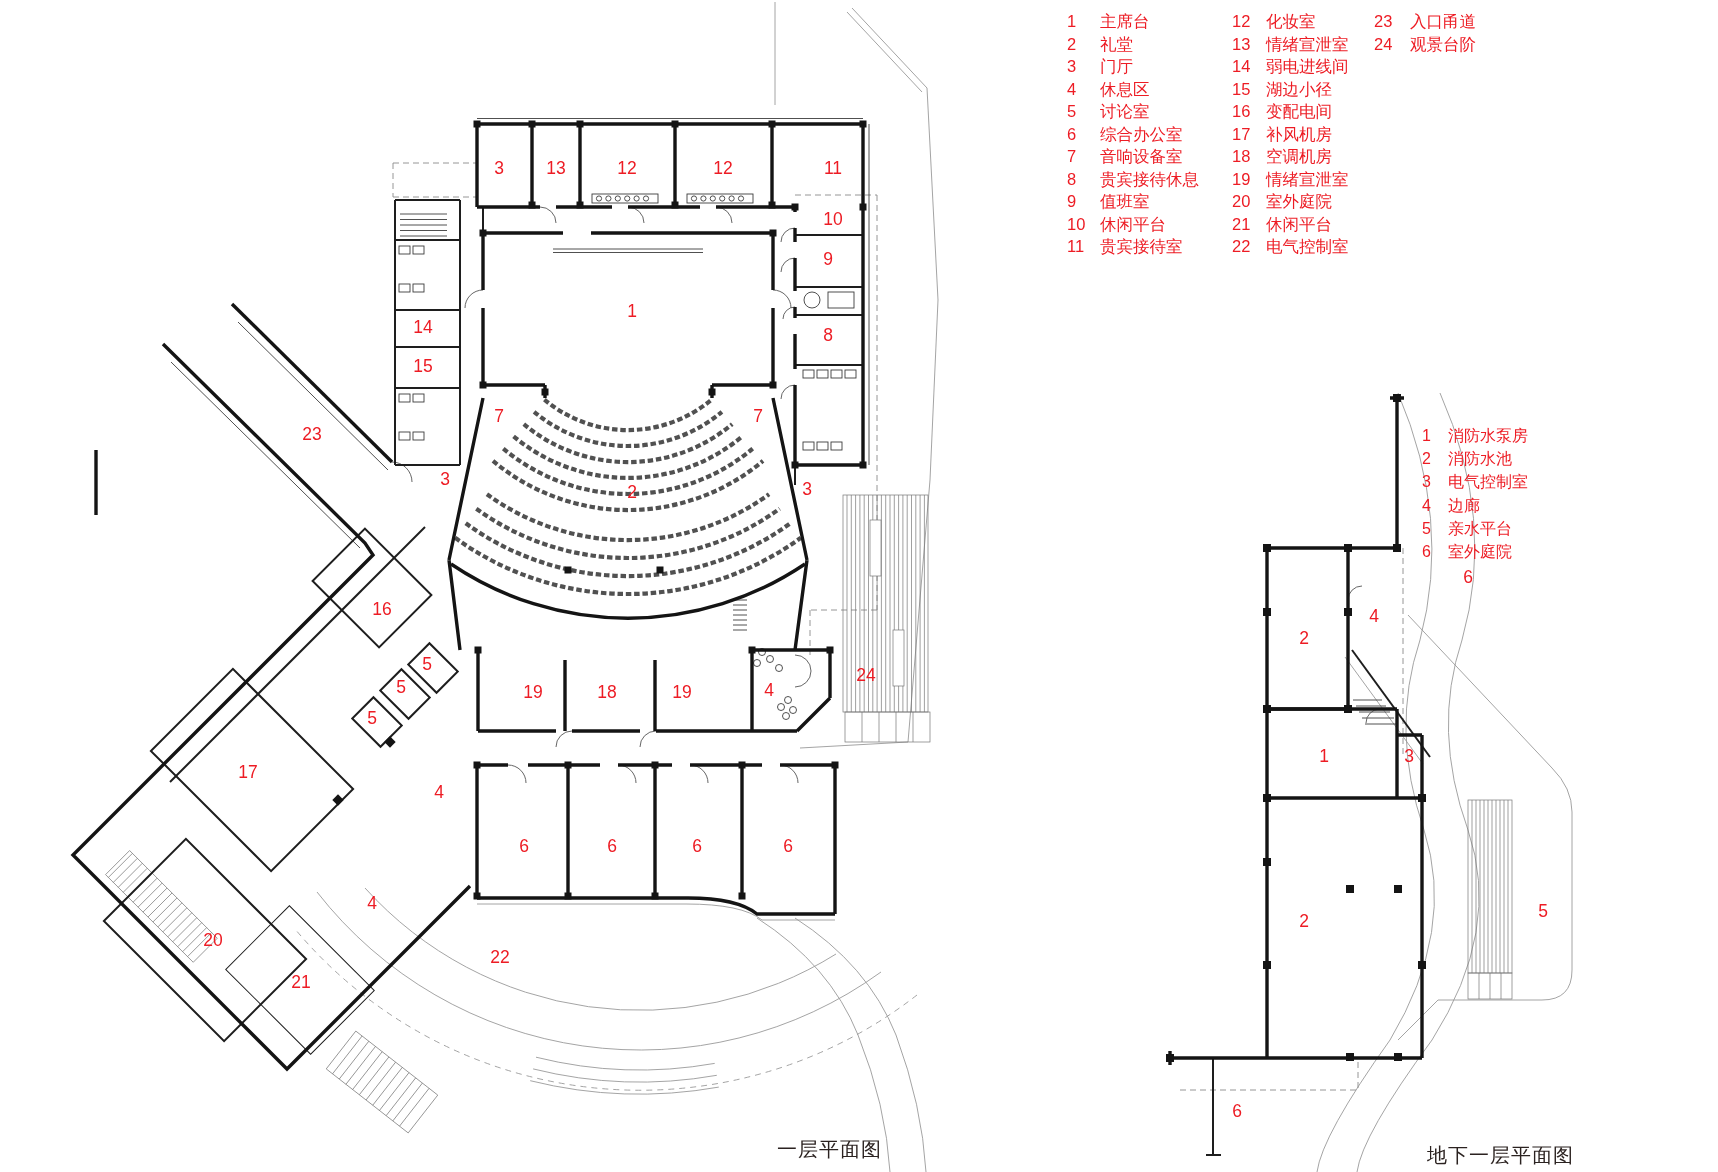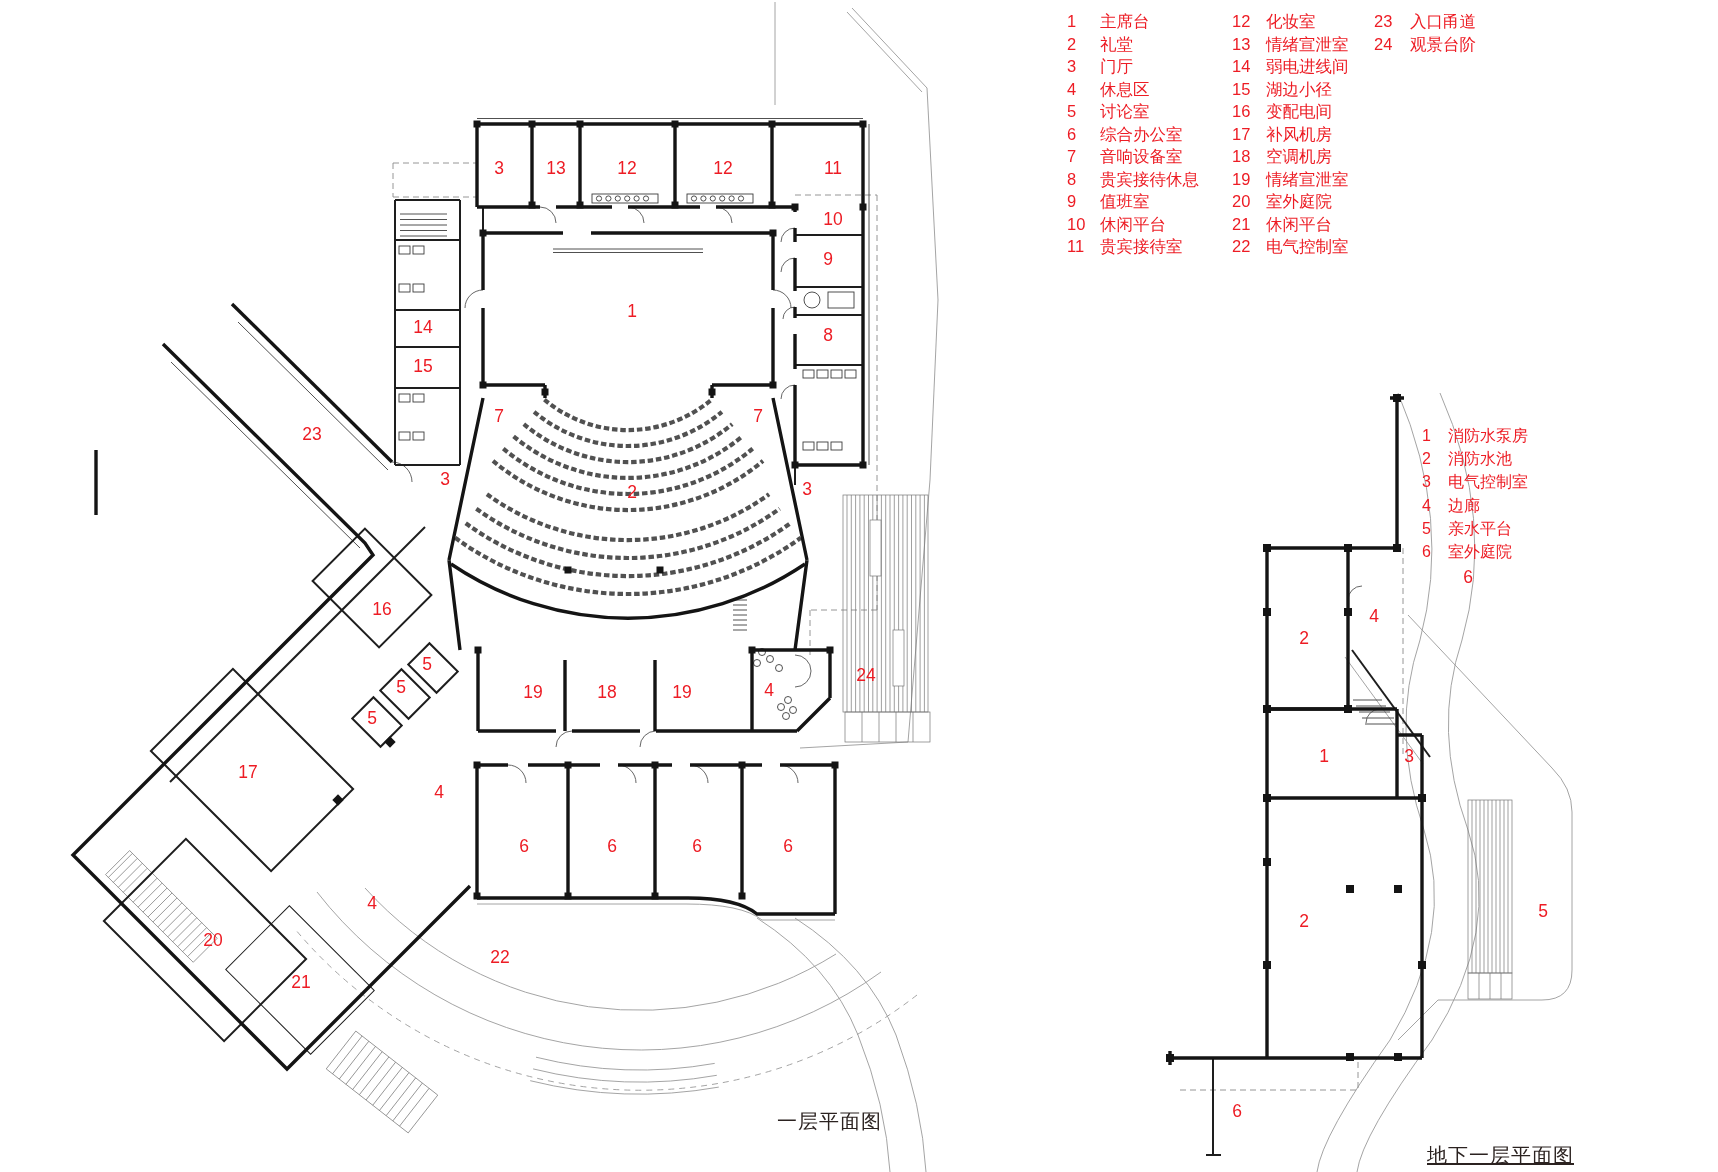--- a/index.html
+++ b/index.html
@@ -472,15 +472,15 @@
       <div class="lg-row">
         <span class="lg-num" style="width: 26px;">5</span>
         <span>亲水平台</span>
       </div>
       <div class="lg-row">
         <span class="lg-num" style="width: 26px;">6</span>
         <span>室外庭院</span>
       </div>
     </div>
 
-  <div class="caption" style="left:777px;top:1108px;">一层平面图</div>
-  <div class="caption" style="left:1427px;top:1142px;text-decoration:underline;">地下一层平面图</div>
+  <div class="caption" style="left:777px;top:1136px;">一层平面图</div>
+  <div class="caption" style="left:1427px;top:1142px;">地下一层平面图</div>
 </div>
 
 </body></html>

